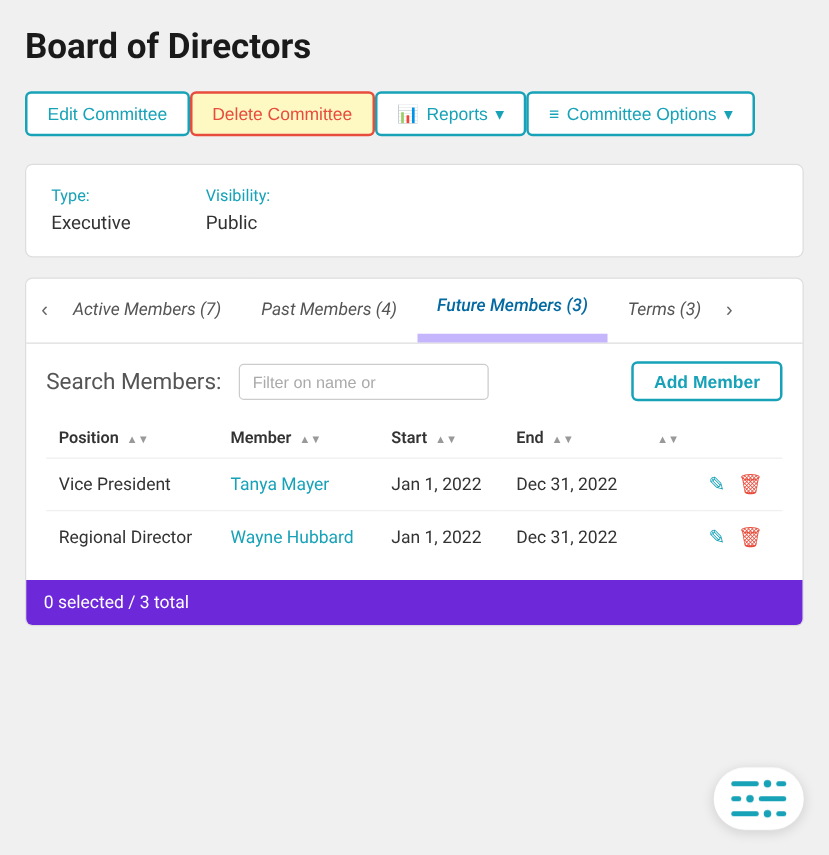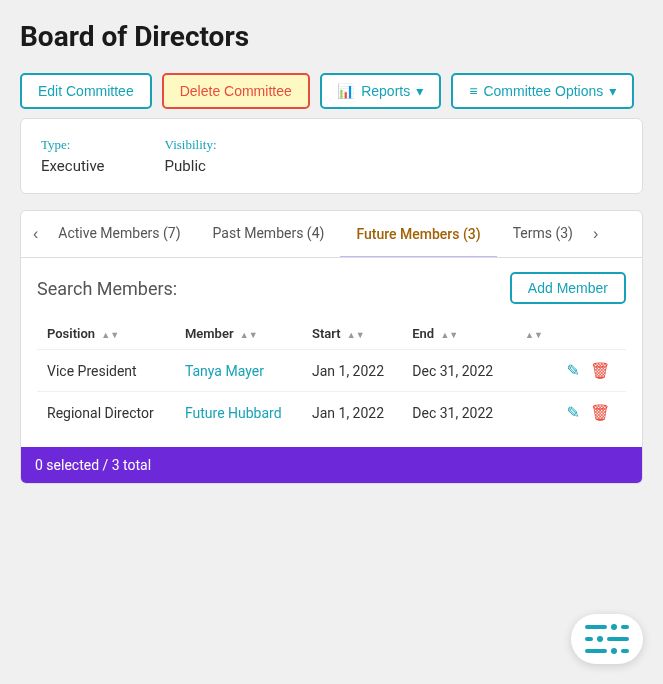--- a/index.html
+++ b/index.html
@@ -12,22 +12,22 @@
       color: #333;
     }
     .page-title {
       font-size: 28px;
       font-weight: 700;
       color: #1a1a1a;
       margin-bottom: 20px;
     }
     .toolbar {
       display: flex;
-      gap: 10px;
-      margin-bottom: 9px;
+      gap: 0;
+      margin-bottom: 22px;
       flex-wrap: wrap;
     }
     .btn {
       padding: 8px 16px;
       border-radius: 5px;
       font-size: 14px;
       font-weight: 500;
       cursor: pointer;
       display: flex;
       align-items: center;
@@ -63,21 +63,20 @@
     }
     .info-row {
       display: flex;
       gap: 60px;
     }
     .info-item label {
       font-size: 13px;
       color: #17a2b8;
       margin-bottom: 3px;
       display: block;
-      font-family: Liberation Serif, serif;
     }
     .info-item span {
       font-size: 15px;
       color: #333;
     }
     .tabs-container {
       background: white;
       border: 1px solid #ddd;
       border-radius: 6px;
     }
@@ -99,24 +98,25 @@
       align-items: center;
     }
     .tab-item {
       padding: 14px 16px;
       font-size: 14px;
       color: #555;
       cursor: pointer;
       white-space: nowrap;
       border-bottom: 3px solid transparent;
       margin-bottom: -1px;
+      font-style: italic;
     }
     .tab-item.active {
-      color: #a16207;
-      border-bottom: 2px solid #c4b5fd;
+      color: #0369a1;
+      border-bottom: 8px solid #c4b5fd;
       font-weight: 500;
     }
     .tab-content {
       padding: 14px 16px;
     }
     .search-row {
       display: flex;
       align-items: center;
       justify-content: space-between;
       margin-bottom: 14px;
@@ -138,21 +138,21 @@
     }
     .search-input::placeholder { color: #aaa; }
     .btn-add-member {
       border: 2px solid #17a2b8;
       color: #17a2b8;
       background: white;
       padding: 6px 16px;
       border-radius: 5px;
       font-size: 14px;
       cursor: pointer;
-      font-weight: 400;
+      font-weight: 700;
     }
     .data-table {
       width: 100%;
       border-collapse: collapse;
       font-size: 14px;
     }
     .data-table th {
       text-align: left;
       padding: 8px 10px;
       font-weight: 600;
@@ -276,20 +276,21 @@
     <div class="tab-item">Past Members (4)</div>
     <div class="tab-item active">Future Members (3)</div>
     <div class="tab-item">Terms (3)</div>
     <button class="tab-arrow">›</button>
   </div>
 
   <div class="tab-content">
     <div class="search-row">
       <div class="search-group">
         <span class="search-label">Search Members:</span>
+        <input class="search-input" type="text" placeholder="Filter on name or" style="">
       </div>
       <button class="btn-add-member">Add Member</button>
     </div>
 
     <table class="data-table">
       <thead>
         <tr>
           <th>
             Position <span class="sort-arrows">▲▼</span>
           </th>
@@ -315,21 +316,21 @@
       <td></td>
       <td>
         <div class="action-icons">
           <span class="icon-edit" title="Edit">✎</span>
           <span class="icon-delete" title="Delete">🗑</span>
         </div>
       </td>
     </tr>
           <tr>
       <td>Regional Director</td>
-      <td><a class="member-link" href="#">Future Hubbard</a></td>
+      <td><a class="member-link" href="#">Wayne Hubbard</a></td>
       <td>Jan 1, 2022</td>
       <td>Dec 31, 2022</td>
       <td></td>
       <td>
         <div class="action-icons">
           <span class="icon-edit" title="Edit">✎</span>
           <span class="icon-delete" title="Delete">🗑</span>
         </div>
       </td>
     </tr>

